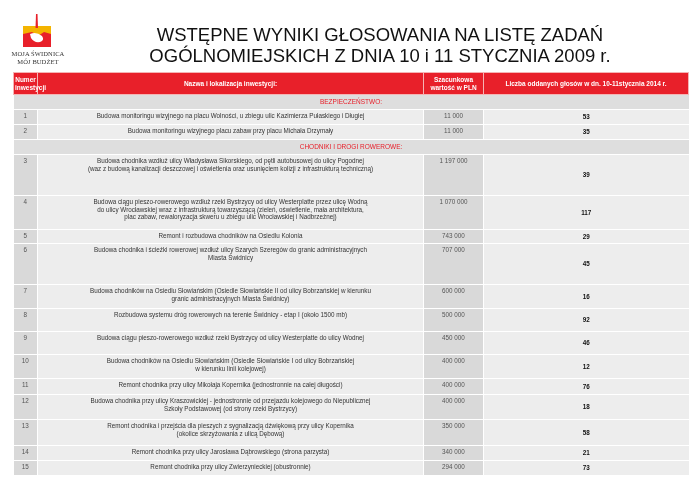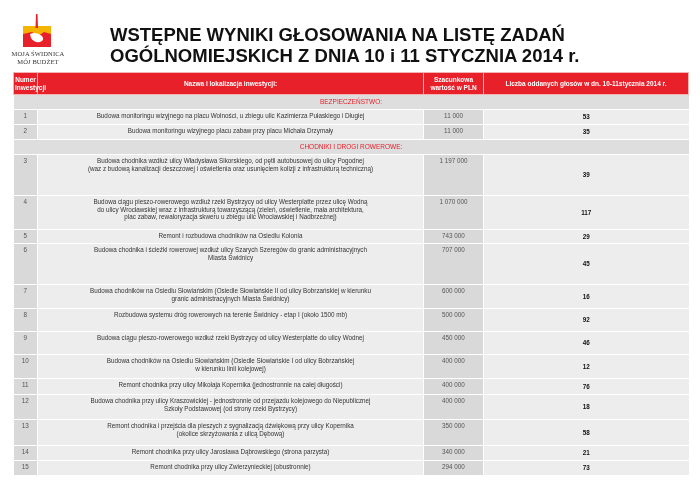--- a/index.html
+++ b/index.html
@@ -1,20 +1,20 @@
 <!DOCTYPE html>
 <html><head>
 <meta charset="utf-8">
 <style>
   html, body { margin:0; padding:0; background:#ffffff; }
   body { width:700px; height:494px; position:relative; overflow:hidden; font-family:"Liberation Sans", sans-serif; color:#333; }
   .logo { position:absolute; left:8px; top:10px; width:56px; height:58px; }
   .logo-mark { position:absolute; left:14px; top:4px; width:30px; height:34px; }
   .logo-text { position:absolute; left:0; top:40px; width:60px; text-align:center; font-family:"Liberation Serif", serif; font-size:6.5px; line-height:8px; color:#333; letter-spacing:0.1px; }
-  .title { position:absolute; left:110px; top:24px; width:540px; text-align:left; font-weight:bold; font-size:18.5px; line-height:21px; color:#111; }
+  .title { position:absolute; left:110px; top:24px; width:540px; text-align:center; font-weight:normal; font-size:18.5px; line-height:21px; color:#111; }
   table { position:absolute; left:13px; top:72px; width:675px; border-collapse:collapse; table-layout:fixed; font-size:6.3px; }
   col.c1 { width:24px; } col.c2 { width:386px; } col.c3 { width:60px; } col.c4 { width:205px; }
   th { background:#e8202a; color:#fff; font-weight:bold; font-size:6.5px; line-height:8px; border:1px solid #f5b4b4; padding:2px 1px; height:17px; }
   td { border-bottom:1.5px solid #ffffff; padding:1px 2px; vertical-align:top; line-height:7.5px; }
   td.num { background:#d9d9d9; color:#555; text-align:center; padding-top:2px; }
   td.name { background:#ededed; text-align:center; color:#333; padding-top:2px; border-left:1.5px solid #fff; }
   td.val { background:#d9d9d9; text-align:center; color:#555; padding-top:2px; border-left:1.5px solid #fff; }
   td.votes { background:#ededed; text-align:center; font-weight:bold; color:#111; vertical-align:middle; border-left:1.5px solid #fff; }
   tr.section td { background:#dedede; color:#e8202a; text-align:center; height:12px; vertical-align:middle; font-size:6.5px; }
 </style>
@@ -29,21 +29,21 @@
     <path d="M8 20 Q14 17 20 22 Q23 26 18 28 Q12 29 9 24 Z" fill="#ffffff"></path>
   </svg>
   <div class="logo-text">
     <div>MOJA ŚWIDNICA</div>
     <div>MÓJ BUDŻET</div>
   </div>
 </div>
 
 <div class="title">
   <div>WSTĘPNE WYNIKI GŁOSOWANIA NA LISTĘ  ZADAŃ</div>
-  <div>OGÓLNOMIEJSKICH Z DNIA 10 i 11 STYCZNIA 2014 r.</div>
+  <div>OGÓLNOMIEJSKICH Z DNIA 10 i 11 STYCZNIA 2009 r.</div>
 </div>
 
 <table>
   <colgroup>
       <col class="c1">
       <col class="c2">
       <col class="c3">
       <col class="c4">
     </colgroup>
   <thead>

